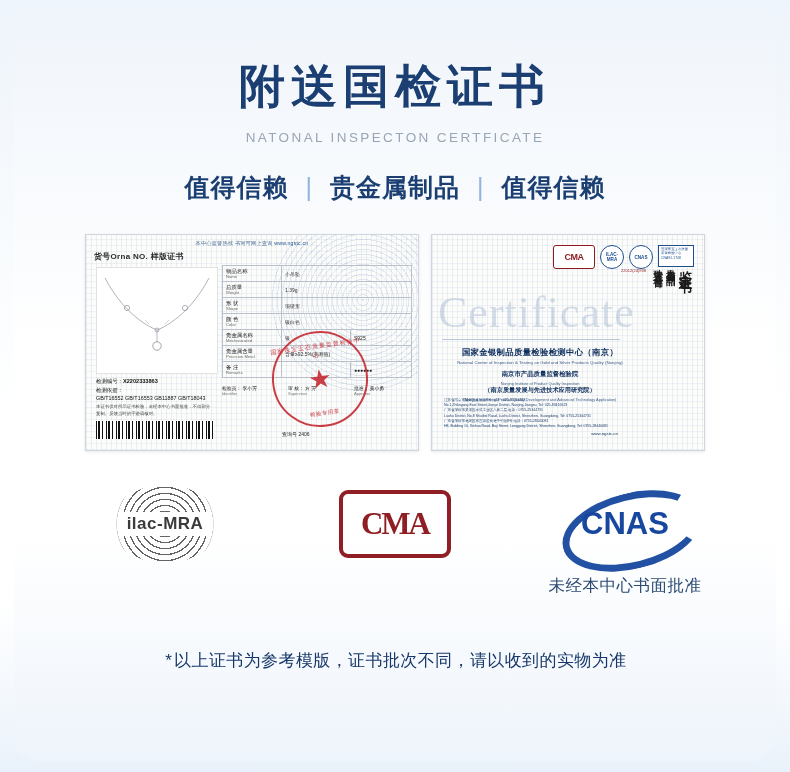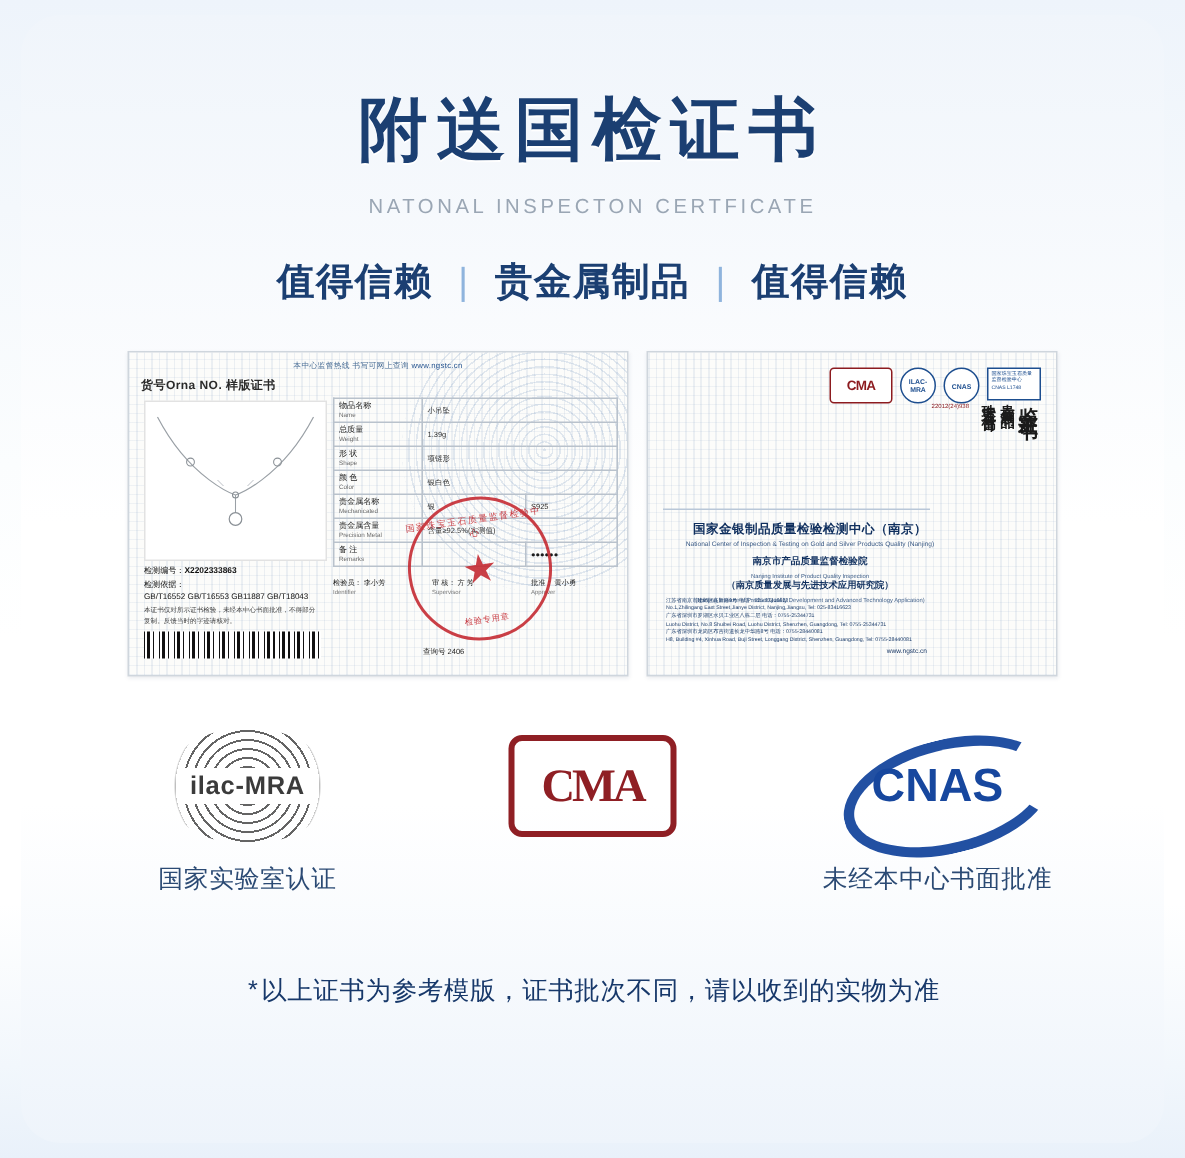--- a/index.html
+++ b/index.html
@@ -603,20 +603,21 @@
         <div class="seal">
           <div class="arc-top">国家珠宝玉石质量监督检验中心</div>
           <div class="star">★</div>
           <div class="arc-bot">检验专用章</div>
         </div>
       </div>
 
       <div class="cert cert-right">
         <div class="guilloche"></div>
 
+        <div class="cr-watermark">Certificate</div>
 
         <div class="cr-logos">
           <div class="mini-cma">CMA</div>
           <div class="mini-round">ILAC-MRA</div>
           <div class="mini-round">CNAS</div>
           <div class="mini-box">国家珠宝玉石质量监督检验中心 CNAS L1748</div>
         </div>
         <div class="cma-code">22012(24)938</div>
 
         <div class="cr-vert">
@@ -650,21 +651,20 @@
 
     <div class="badges">
 
       <div class="badge">
         <div class="art">
           <div class="ilac">
             <div class="rings"></div>
             <div class="txt">ilac-MRA</div>
           </div>
         </div>
-        <div class="cap">国家实验室认证</div>
       </div>
 
       <div class="badge">
         <div class="art">
           <div class="cma">CMA</div>
         </div>
       </div>
 
       <div class="badge">
         <div class="art">

